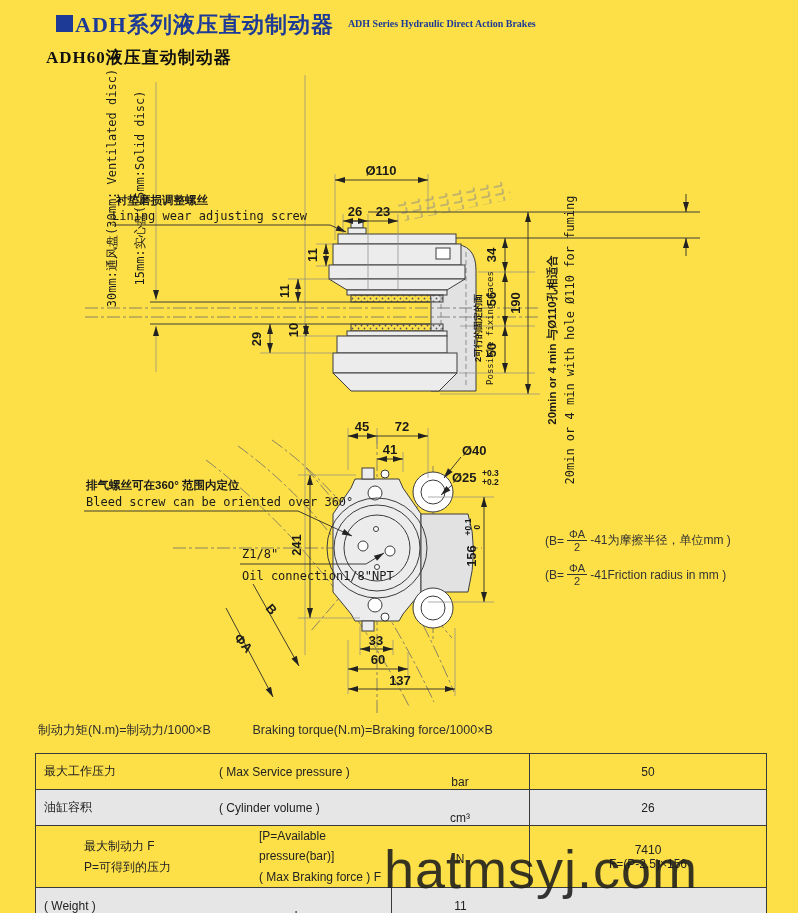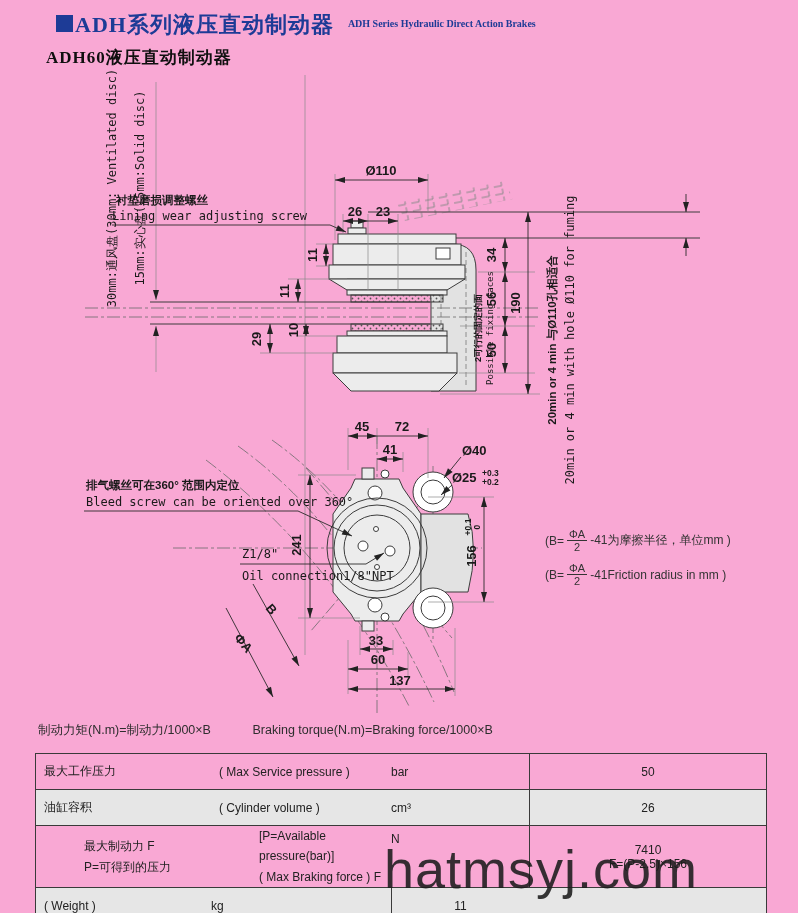--- a/index.html
+++ b/index.html
@@ -1,16 +1,16 @@
 <!DOCTYPE html>
 <html><head>
 <meta charset="utf-8">
 <style>
   html,body{margin:0;padding:0;background:#fff;}
-  .page{position:relative;width:798px;height:913px;background:#f9a8d4;overflow:hidden;
+  .page{position:relative;width:798px;height:913px;background:#fde047;overflow:hidden;
         font-family:"Liberation Sans",sans-serif;color:#222;}
   
   .hdr{position:absolute;left:56px;top:10px;display:flex;align-items:flex-start;}
   .hdr .sq{width:17px;height:17px;background:#1d3b96;margin-top:5px;margin-right:2px;}
   .hdr .t-cn{font-family:"Liberation Serif",serif;font-weight:bold;font-size:22px;color:#1d3b96;letter-spacing:1px;}
   .hdr .t-en{font-family:"Liberation Serif",serif;font-weight:bold;font-size:10px;color:#1d3b96;margin:8px 0 16px 14px;}
   .sub{position:absolute;left:46px;top:46px;font-family:"Liberation Serif",serif;
        font-weight:bold;font-size:17px;color:#101010;letter-spacing:1px;}
   
   svg.draw{position:absolute;left:0;top:0;}
@@ -36,21 +36,21 @@
   
   .note{position:absolute;left:38px;top:722px;font-size:12.5px;color:#2e2e2e;}
   .note span{margin-right:38px;}
   .spec{position:absolute;left:35px;top:753px;width:730px;border:1.6px solid #3a3a3a;}
   .trow{display:grid;grid-template-columns:175px 180px 138px 1fr;align-items:center;
         min-height:35px;font-size:12px;color:#222;border-top:1.6px solid #3a3a3a;}
   .trow:first-child{border-top:none;}
   .trow.shade{background:#e6e6e6;}
   .trow .c1{padding-left:8px;}
   .trow .c2{padding-left:8px;}
-  .trow .c3{text-align:left;}
+  .trow .c3{text-align:center;margin-top:20px;}
   .trow .c4{text-align:center;border-left:1.6px solid #3a3a3a;align-self:stretch;
             display:flex;flex-direction:column;justify-content:center;}
   .trow.two{min-height:44px;}
   .trow.two .c1 div,.trow.two .c2 div{line-height:1.7;margin-left:40px;}
   
   .wm{position:absolute;left:384px;top:838px;font-family:Liberation Sans, sans-serif;
       font-size:54px;color:#1c1c1c;opacity:.88;letter-spacing:1px;z-index:6;pointer-events:none;}
 </style>
 </head>
 <body>

